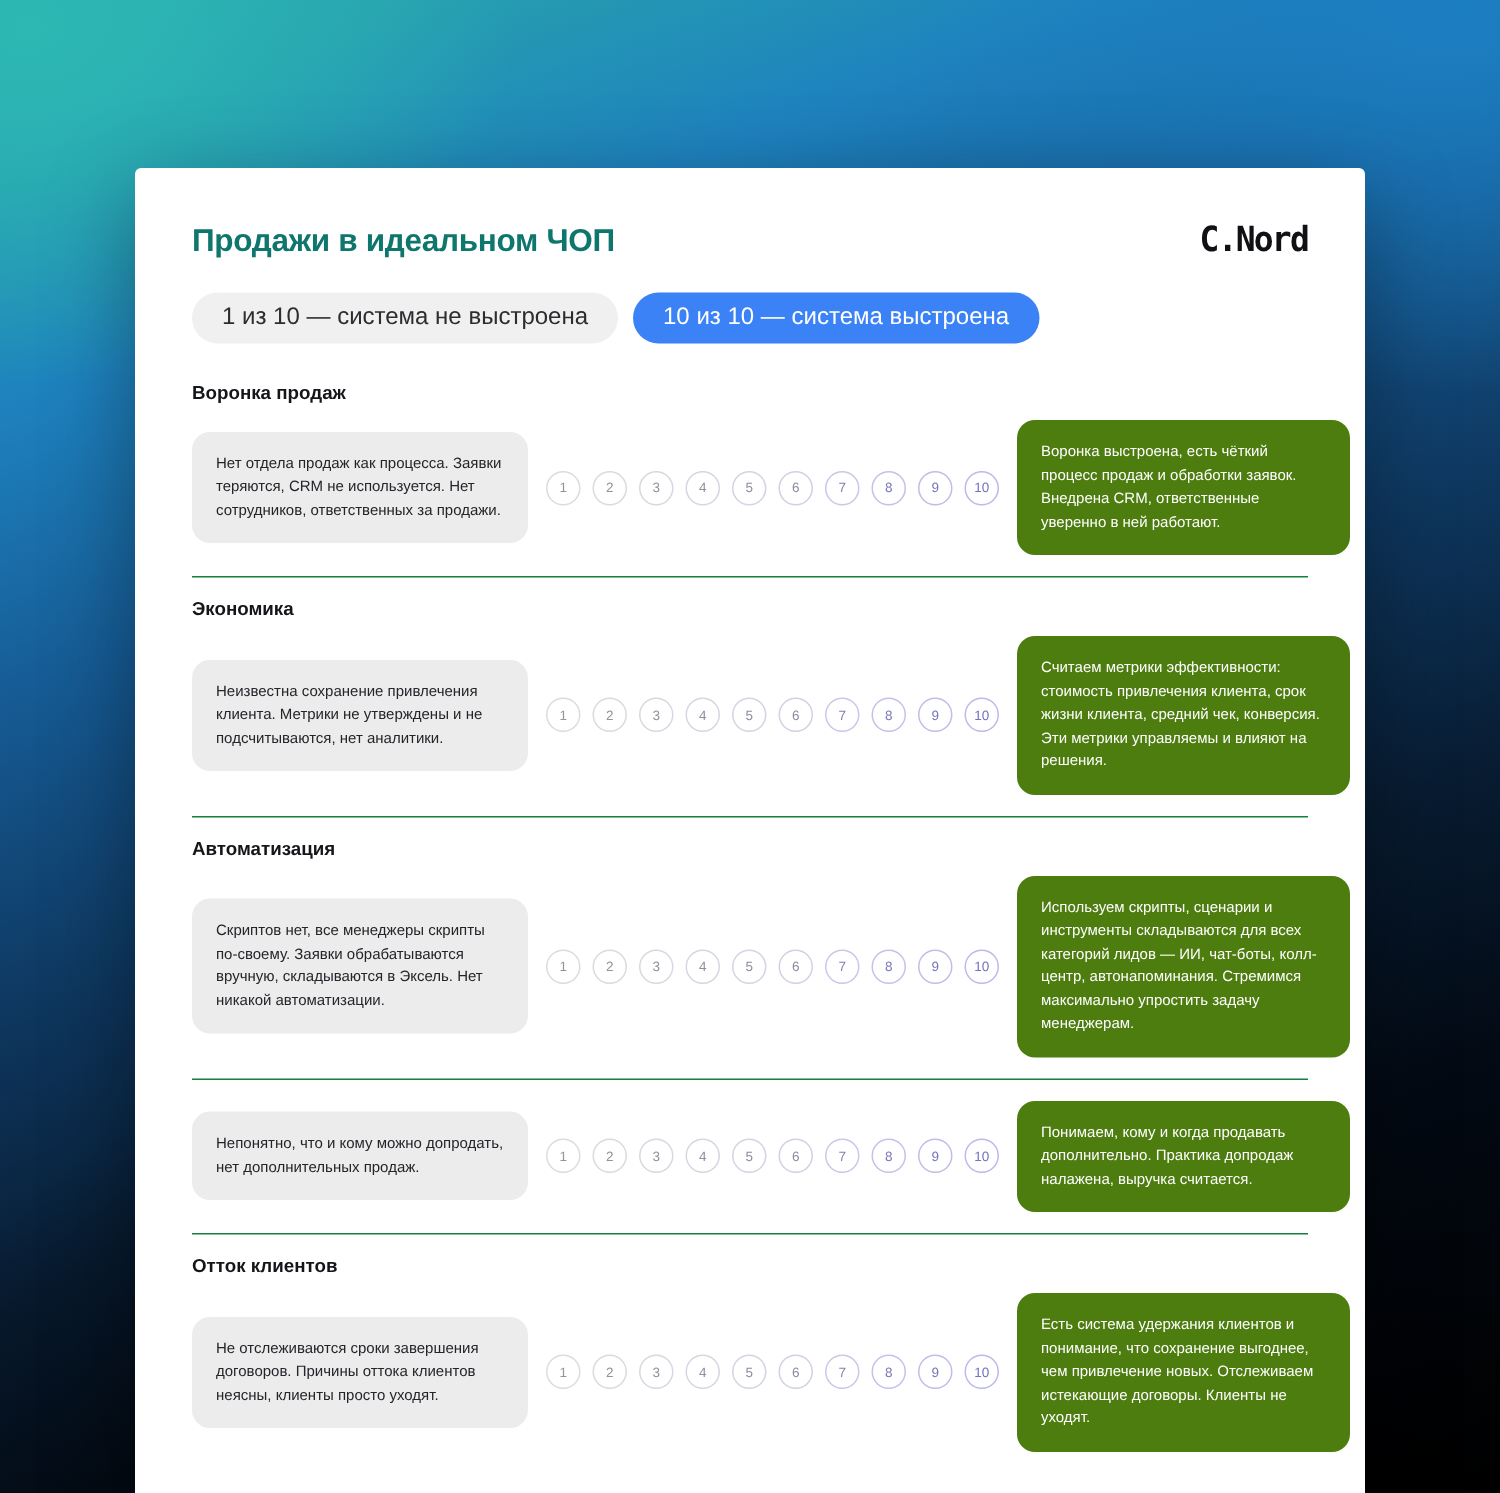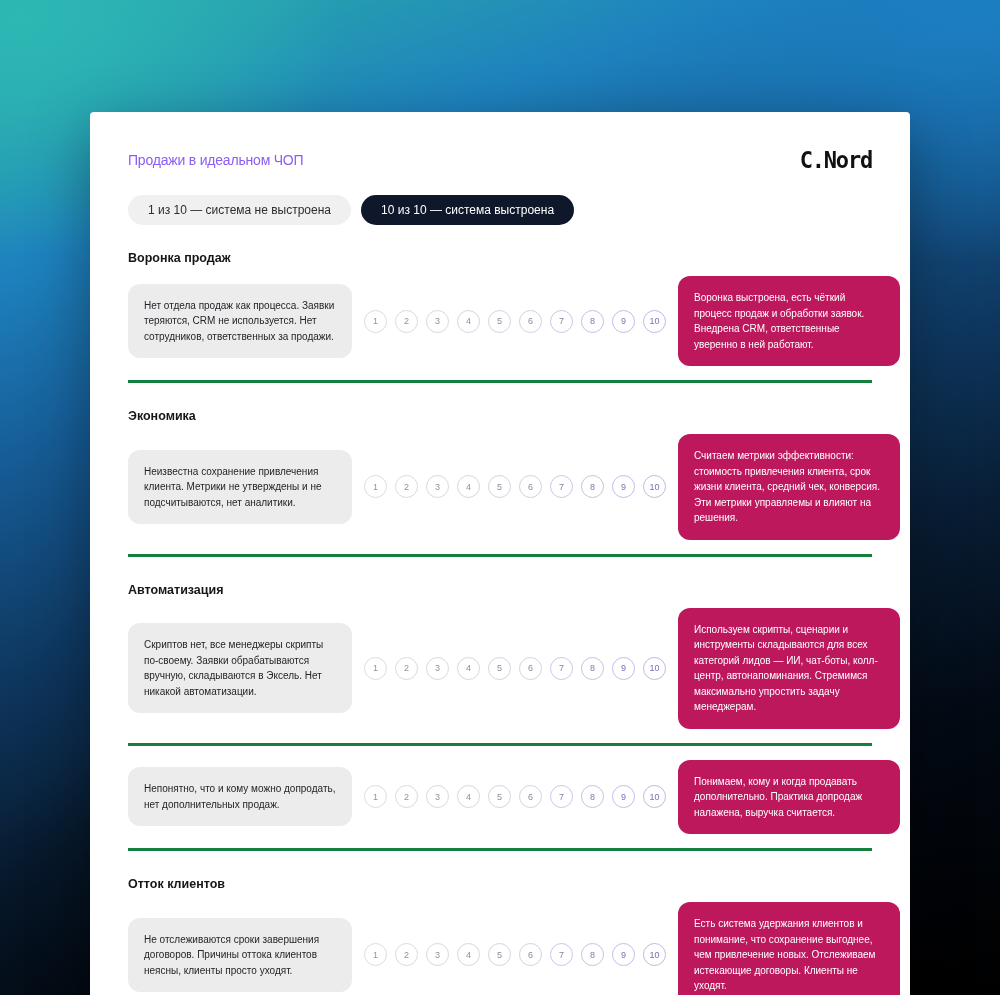--- a/index.html
+++ b/index.html
@@ -56,23 +56,23 @@
     padding: 36px 38px 0 38px;
   }
 
   
   .header-row {
     display: flex;
     align-items: center;
     justify-content: space-between;
   }
   .page-title {
-    font-size: 14px;
-    font-weight: normal;
-    color: #8b5cf6;
+    font-size: 21px;
+    font-weight: bold;
+    color: #0f766e;
     letter-spacing: -0.2px;
     margin: 0;
     line-height: 1.2;
   }
   .brand-logo {
     font-family: "DejaVu Sans Mono", "Liberation Mono", monospace;
     font-size: 22px;
     font-weight: bold;
     color: #101114;
     letter-spacing: -1.2px;
@@ -81,52 +81,52 @@
 
   
   .legend-row {
     display: flex;
     gap: 10px;
     margin-top: 22px;
   }
   .pill {
     border-radius: 18px;
     padding: 9px 20px;
-    font-size: 12px;
+    font-size: 16px;
     line-height: 1;
     white-space: nowrap;
     text-align: right;
   }
   .pill-low {
     background: #f0f0f0;
     color: #2c2d31;
   }
   .pill-high {
-    background: #0f172a;
+    background: #3b82f6;
     color: #ffffff;
   }
 
   
   .sections {
     margin-top: 26px;
   }
   .section {
-    border-top: 3px solid #15803d;
+    border-top: 1px solid #15803d;
     padding-top: 14px;
     padding-bottom: 14px;
   }
   .section:first-child {
     border-top: none;
     padding-top: 0;
   }
   .section-title {
     font-size: 12.5px;
     font-weight: bold;
     color: #15161a;
-    margin: 12px 0 10px 0;
+    margin: 0 0 10px 0;
     line-height: 1.2;
   }
   .section-body {
     display: flex;
     align-items: center;
     gap: 12px;
   }
 
   .bubble {
     border-radius: 12px;
@@ -135,21 +135,21 @@
     padding: 14px 16px;
     box-sizing: border-box;
   }
   .bubble-low {
     background: #ececec;
     color: #24252a;
     width: 224px;
     flex: 0 0 224px;
   }
   .bubble-high {
-    background: #be185d;
+    background: #4d7c0f;
     color: #ffffff;
     width: 222px;
     flex: 0 0 222px;
   }
 
   .scale {
     flex: 1 1 auto;
     display: flex;
     align-items: center;
     justify-content: center;

